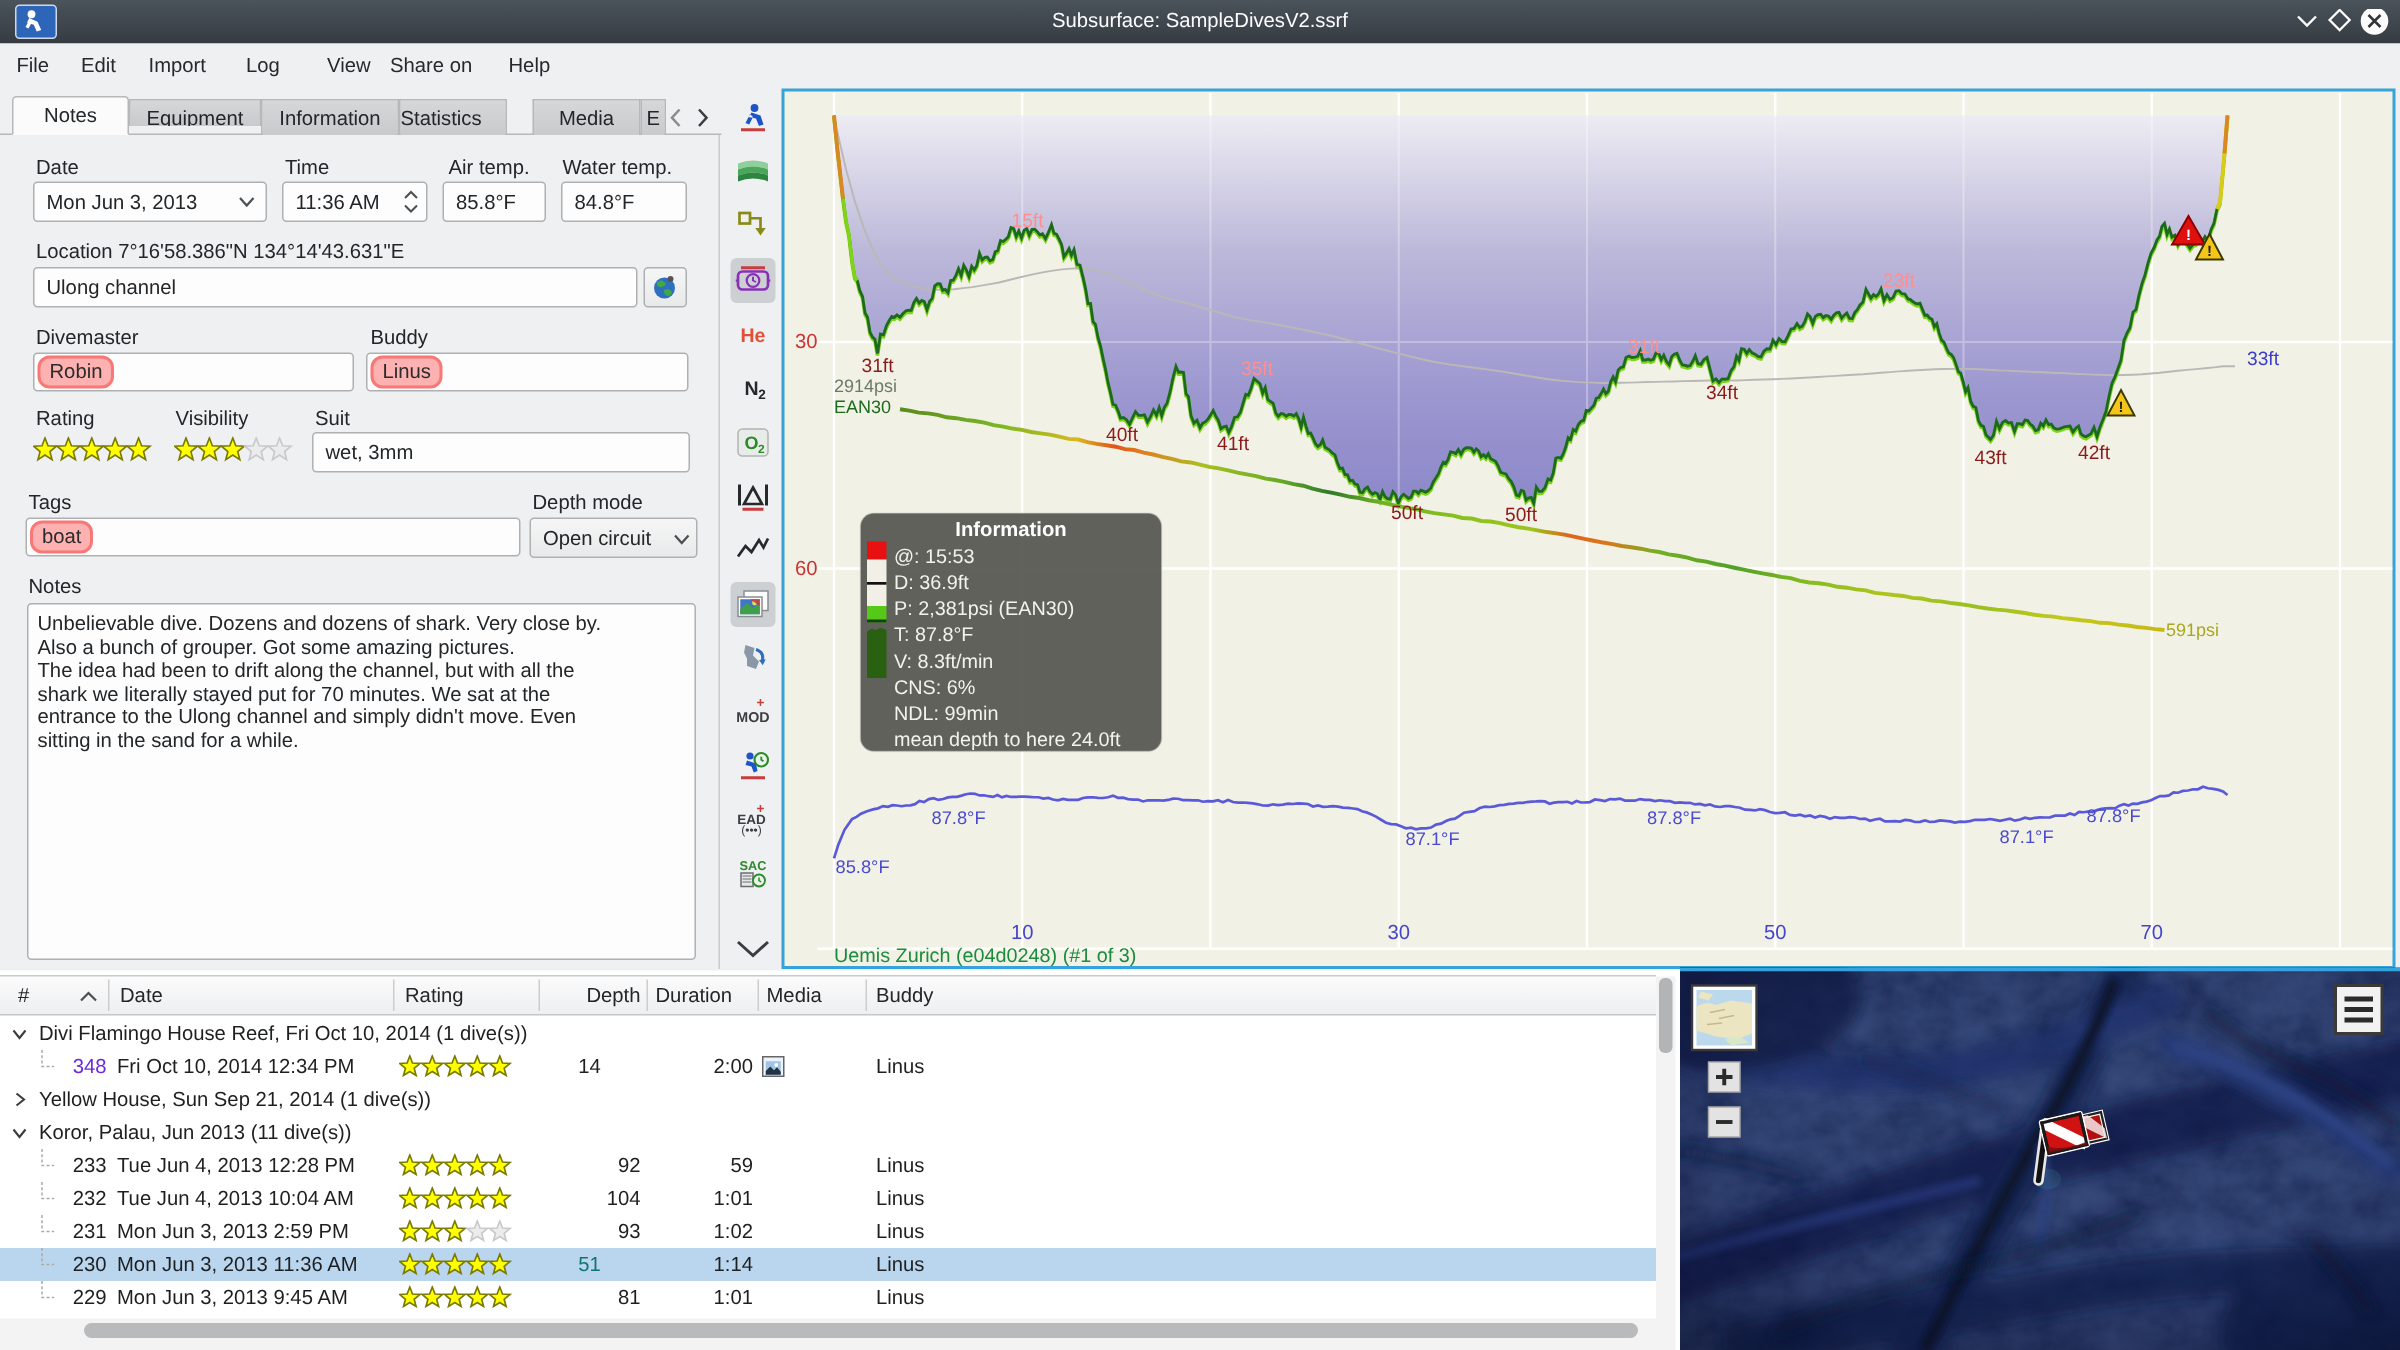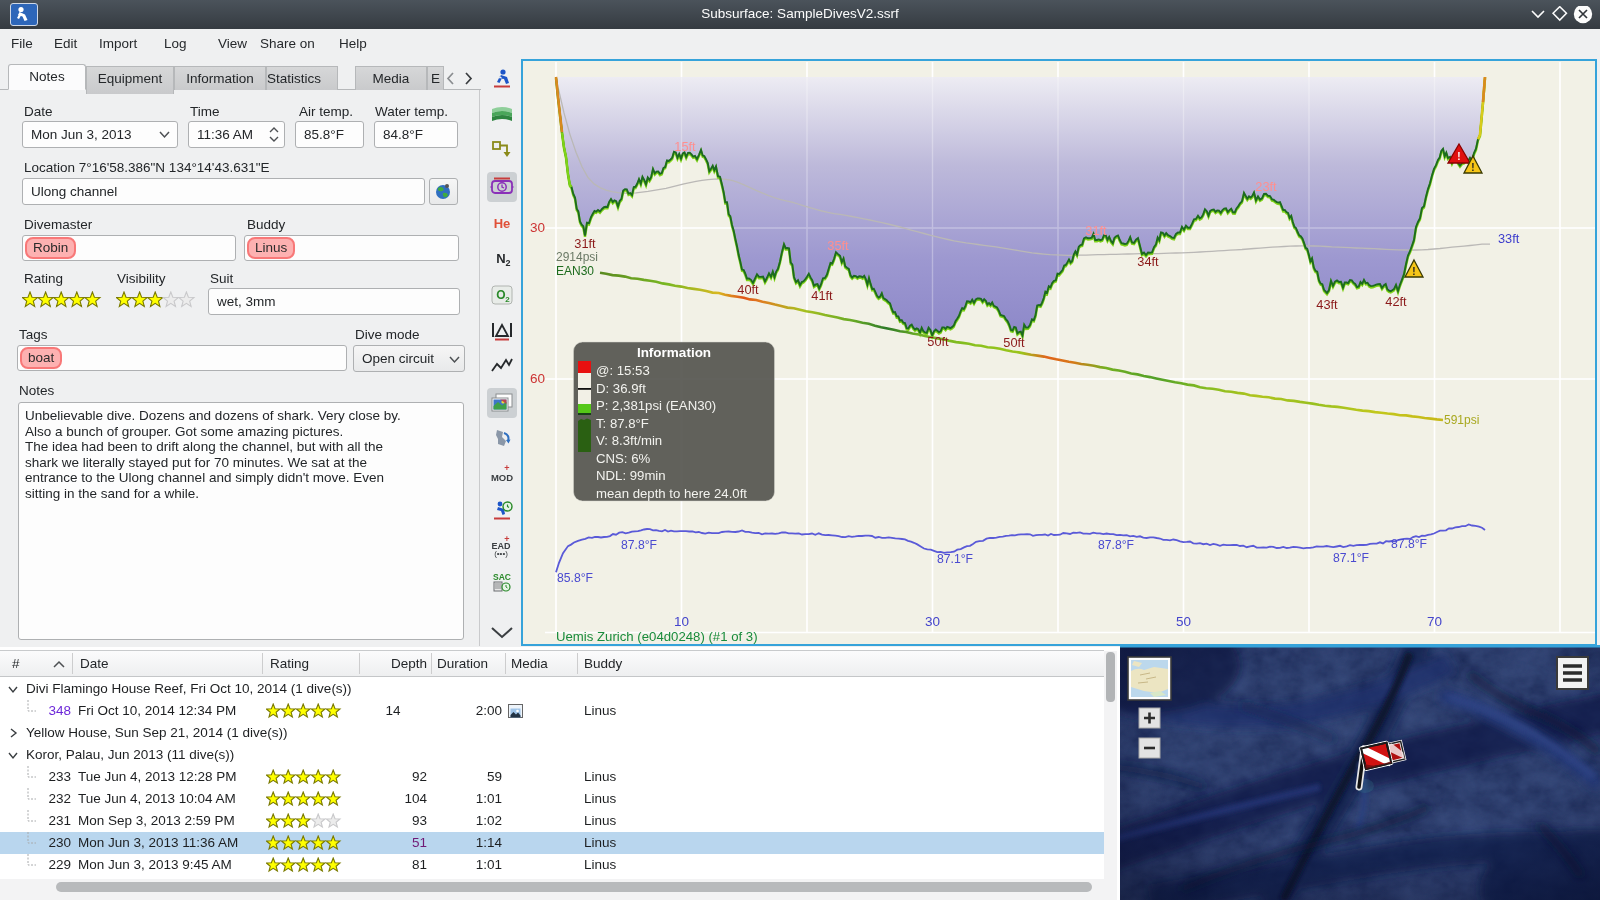--- a/index.html
+++ b/index.html
@@ -29,21 +29,21 @@
 <span class="abs" style="left:11px;top:7px;font-size:13.5px;color:#26292c">File</span>
 <span class="abs" style="left:54px;top:7px;font-size:13.5px;color:#26292c">Edit</span>
 <span class="abs" style="left:99px;top:7px;font-size:13.5px;color:#26292c">Import</span>
 <span class="abs" style="left:164px;top:7px;font-size:13.5px;color:#26292c">Log</span>
 <span class="abs" style="left:218px;top:7px;font-size:13.5px;color:#26292c">View</span>
 <span class="abs" style="left:260px;top:7px;font-size:13.5px;color:#26292c">Share on</span>
 <span class="abs" style="left:339px;top:7px;font-size:13.5px;color:#26292c">Help</span>
 </div>
 <div class="abs" style="left:0;top:60px;width:480px;height:586px;background:#eff0f1"></div>
 <div class="abs" style="left:0;top:89px;width:481px;height:1px;background:#b6b8ba"></div>
-<div class="abs" style="left:86px;top:66px;width:88px;height:28px;background:linear-gradient(#d6d7d8,#c9cacc);border:1px solid #b6b8ba;border-bottom:none;text-align:center;line-height:23px;font-size:13.5px;color:#232629;overflow:hidden">Equipment</div>
+<div class="abs" style="left:86px;top:66px;width:88px;height:18px;background:linear-gradient(#d6d7d8,#c9cacc);border:1px solid #b6b8ba;border-bottom:none;text-align:center;line-height:23px;font-size:13.5px;color:#232629;overflow:hidden">Equipment</div>
 <div class="abs" style="left:174px;top:66px;width:92px;height:24px;background:linear-gradient(#d6d7d8,#c9cacc);border:1px solid #b6b8ba;border-bottom:none;text-align:center;line-height:23px;font-size:13.5px;color:#232629;overflow:hidden">Information</div>
 <div class="abs" style="left:266px;top:66px;width:72px;height:24px;background:linear-gradient(#d6d7d8,#c9cacc);border:1px solid #b6b8ba;border-bottom:none;text-align:left;line-height:23px;font-size:13.5px;color:#232629;overflow:hidden">Statistics</div>
 <div class="abs" style="left:355px;top:66px;width:72px;height:24px;background:linear-gradient(#d6d7d8,#c9cacc);border:1px solid #b6b8ba;border-bottom:none;text-align:center;line-height:23px;font-size:13.5px;color:#232629;overflow:hidden">Media</div>
 <div class="abs" style="left:427px;top:66px;width:17px;height:24px;background:linear-gradient(#d6d7d8,#c9cacc);border:1px solid #b6b8ba;border-bottom:none;text-align:center;line-height:23px;font-size:13.5px;color:#232629;overflow:hidden">E</div>
 <div class="abs" style="left:8px;top:64px;width:78px;height:26px;background:#fbfbfc;border:1px solid #b6b8ba;border-bottom:1px solid #fbfbfc;border-radius:3px 3px 0 0;text-align:center;line-height:24px;font-size:13.5px;color:#232629">Notes</div>
 <svg class="abs" style="left:443px;top:70px" width="34" height="16">
     <path d="M10 3 L5 8.5 L10 14" fill="none" stroke="#8a8d90" stroke-width="1.7"></path>
     <path d="M23 3 L28 8.5 L23 14" fill="none" stroke="#3a3d40" stroke-width="1.7"></path>
   </svg>
 <div class="abs" style="left:479px;top:90px;width:1px;height:556px;background:#c9cacc"></div>
@@ -88,21 +88,21 @@
   </svg>
 <svg style="position:absolute;left:116px;top:291px" width="82" height="20">
     <path d="M8.0,1.0 L10.0,6.2 L15.6,6.5 L11.3,10.1 L12.7,15.5 L8.0,12.4 L3.3,15.5 L4.7,10.1 L0.4,6.5 L6.0,6.2 Z" fill="#ffff00" stroke="#7a7a00" stroke-width="1.1"></path>
     <path d="M23.6,1.0 L25.6,6.2 L31.2,6.5 L26.9,10.1 L28.3,15.5 L23.6,12.4 L18.9,15.5 L20.3,10.1 L16.0,6.5 L21.6,6.2 Z" fill="#ffff00" stroke="#7a7a00" stroke-width="1.1"></path>
     <path d="M39.2,1.0 L41.2,6.2 L46.8,6.5 L42.5,10.1 L43.9,15.5 L39.2,12.4 L34.5,15.5 L35.9,10.1 L31.6,6.5 L37.2,6.2 Z" fill="#ffff00" stroke="#7a7a00" stroke-width="1.1"></path>
     <path d="M54.8,1.0 L56.8,6.2 L62.4,6.5 L58.1,10.1 L59.5,15.5 L54.8,12.4 L50.1,15.5 L51.5,10.1 L47.2,6.5 L52.8,6.2 Z" fill="#ececec" stroke="#c9c9cb" stroke-width="1.1"></path>
     <path d="M70.4,1.0 L72.4,6.2 L78.0,6.5 L73.7,10.1 L75.1,15.5 L70.4,12.4 L65.7,15.5 L67.1,10.1 L62.8,6.5 L68.4,6.2 Z" fill="#ececec" stroke="#c9c9cb" stroke-width="1.1"></path>
   </svg>
 <div class="inp" style="left:208px;top:288px;width:252px;height:27px;line-height:25px;padding-left:8px">wet, 3mm</div>
 <span class="lbl" style="left:19px;top:327px">Tags</span>
-<span class="lbl" style="left:355px;top:327px">Dive mode</span>
+<span class="lbl" style="left:355px;top:327px">Depth mode</span>
 <div class="inp" style="left:17px;top:345px;width:330px;height:26px"></div>
 <span class="pill" style="left:20px;top:347px">boat</span>
 <div class="abs" style="left:353px;top:345px;width:112px;height:27px;background:linear-gradient(#f6f6f6,#e8e9ea);border:1px solid #aeb0b2;border-radius:3px;font-size:13.5px;color:#232629;line-height:25px;padding-left:8px">Open circuit</div>
 <svg class="abs" style="left:448px;top:355px" width="14" height="10">
     <polyline points="2,2 6.5,7 11,2" fill="none" stroke="#4d5053" stroke-width="1.5"></polyline>
   </svg>
 <span class="lbl" style="left:19px;top:383px">Notes</span>
 <div class="inp" style="left:18px;top:402px;width:446px;height:238px;padding:5px 6px;line-height:15.6px;font-size:13.5px">Unbelievable dive. Dozens and dozens of shark. Very close by.<br>Also a bunch of grouper. Got some amazing pictures.<br>The idea had been to drift along the channel, but with all the<br>shark we literally stayed put for 70 minutes. We sat at the<br>entrance to the Ulong channel and simply didn't move. Even<br>sitting in the sand for a while.</div>
 <svg class="abs" style="left:490px;top:67px" width="24" height="24">
     <circle cx="13" cy="5" r="2.6" fill="#1d55c8"></circle>
@@ -370,21 +370,21 @@
     <path d="M67.2,1.0 L69.0,5.7 L74.0,6.0 L70.1,9.2 L71.4,14.0 L67.2,11.3 L63.0,14.0 L64.3,9.2 L60.4,6.0 L65.4,5.7 Z" fill="#ffff00" stroke="#7a7a00" stroke-width="1.1"></path>
   </svg>
 <span class="abs" style="left:359px;top:791px;width:68px;text-align:right;font-size:13.5px;color:#1d1f21">104</span>
 <span class="abs" style="left:431px;top:791px;width:71px;text-align:right;font-size:13.5px;color:#1d1f21">1:01</span>
 <span class="abs" style="left:584px;top:791px;font-size:13.5px;color:#1d1f21">Linus</span>
 <div class="abs" style="left:0;top:810px;width:1104px;height:22px;background:#fff"></div>
 <svg class="abs" style="left:18px;top:810px" width="20" height="22">
     <path d="M10,0 L10,11 L18,11" fill="none" stroke="#a8aaac" stroke-width="1" stroke-dasharray="2,1.5"></path>
   </svg>
 <span class="abs" style="left:30px;top:813px;width:41px;text-align:right;font-size:13.5px;color:#1d1f21">231</span>
-<span class="abs" style="left:78px;top:813px;font-size:13.5px;color:#1d1f21">Mon Sep 3, 2013 2:59 PM</span>
+<span class="abs" style="left:78px;top:813px;font-size:13.5px;color:#1d1f21">Mon Jun 3, 2013 2:59 PM</span>
 <svg style="position:absolute;left:266px;top:813px" width="79" height="18">
     <path d="M7.2,1.0 L9.0,5.7 L14.0,6.0 L10.1,9.2 L11.4,14.0 L7.2,11.3 L3.0,14.0 L4.3,9.2 L0.4,6.0 L5.4,5.7 Z" fill="#ffff00" stroke="#7a7a00" stroke-width="1.1"></path>
     <path d="M22.2,1.0 L24.0,5.7 L29.0,6.0 L25.1,9.2 L26.4,14.0 L22.2,11.3 L18.0,14.0 L19.3,9.2 L15.4,6.0 L20.4,5.7 Z" fill="#ffff00" stroke="#7a7a00" stroke-width="1.1"></path>
     <path d="M37.2,1.0 L39.0,5.7 L44.0,6.0 L40.1,9.2 L41.4,14.0 L37.2,11.3 L33.0,14.0 L34.3,9.2 L30.4,6.0 L35.4,5.7 Z" fill="#ffff00" stroke="#7a7a00" stroke-width="1.1"></path>
     <path d="M52.2,1.0 L54.0,5.7 L59.0,6.0 L55.1,9.2 L56.4,14.0 L52.2,11.3 L48.0,14.0 L49.3,9.2 L45.4,6.0 L50.4,5.7 Z" fill="#ececec" stroke="#c9c9cb" stroke-width="1.1"></path>
     <path d="M67.2,1.0 L69.0,5.7 L74.0,6.0 L70.1,9.2 L71.4,14.0 L67.2,11.3 L63.0,14.0 L64.3,9.2 L60.4,6.0 L65.4,5.7 Z" fill="#ececec" stroke="#c9c9cb" stroke-width="1.1"></path>
   </svg>
 <span class="abs" style="left:359px;top:813px;width:68px;text-align:right;font-size:13.5px;color:#1d1f21">93</span>
 <span class="abs" style="left:431px;top:813px;width:71px;text-align:right;font-size:13.5px;color:#1d1f21">1:02</span>
 <span class="abs" style="left:584px;top:813px;font-size:13.5px;color:#1d1f21">Linus</span>
@@ -394,21 +394,21 @@
   </svg>
 <span class="abs" style="left:30px;top:835px;width:41px;text-align:right;font-size:13.5px;color:#1d1f21">230</span>
 <span class="abs" style="left:78px;top:835px;font-size:13.5px;color:#1d1f21">Mon Jun 3, 2013 11:36 AM</span>
 <svg style="position:absolute;left:266px;top:835px" width="79" height="18">
     <path d="M7.2,1.0 L9.0,5.7 L14.0,6.0 L10.1,9.2 L11.4,14.0 L7.2,11.3 L3.0,14.0 L4.3,9.2 L0.4,6.0 L5.4,5.7 Z" fill="#ffff00" stroke="#7a7a00" stroke-width="1.1"></path>
     <path d="M22.2,1.0 L24.0,5.7 L29.0,6.0 L25.1,9.2 L26.4,14.0 L22.2,11.3 L18.0,14.0 L19.3,9.2 L15.4,6.0 L20.4,5.7 Z" fill="#ffff00" stroke="#7a7a00" stroke-width="1.1"></path>
     <path d="M37.2,1.0 L39.0,5.7 L44.0,6.0 L40.1,9.2 L41.4,14.0 L37.2,11.3 L33.0,14.0 L34.3,9.2 L30.4,6.0 L35.4,5.7 Z" fill="#ffff00" stroke="#7a7a00" stroke-width="1.1"></path>
     <path d="M52.2,1.0 L54.0,5.7 L59.0,6.0 L55.1,9.2 L56.4,14.0 L52.2,11.3 L48.0,14.0 L49.3,9.2 L45.4,6.0 L50.4,5.7 Z" fill="#ffff00" stroke="#7a7a00" stroke-width="1.1"></path>
     <path d="M67.2,1.0 L69.0,5.7 L74.0,6.0 L70.1,9.2 L71.4,14.0 L67.2,11.3 L63.0,14.0 L64.3,9.2 L60.4,6.0 L65.4,5.7 Z" fill="#ffff00" stroke="#7a7a00" stroke-width="1.1"></path>
   </svg>
-<span class="abs" style="left:359px;top:835px;width:68px;text-align:right;font-size:13.5px;color:#701a75">51</span>
+<span class="abs" style="left:359px;top:835px;width:68px;text-align:center;font-size:13.5px;color:#0f766e">51</span>
 <span class="abs" style="left:431px;top:835px;width:71px;text-align:right;font-size:13.5px;color:#1d1f21">1:14</span>
 <span class="abs" style="left:584px;top:835px;font-size:13.5px;color:#1d1f21">Linus</span>
 <div class="abs" style="left:0;top:854px;width:1104px;height:22px;background:#fff"></div>
 <svg class="abs" style="left:18px;top:854px" width="20" height="22">
     <path d="M10,0 L10,11 L18,11" fill="none" stroke="#a8aaac" stroke-width="1" stroke-dasharray="2,1.5"></path>
   </svg>
 <span class="abs" style="left:30px;top:857px;width:41px;text-align:right;font-size:13.5px;color:#1d1f21">229</span>
 <span class="abs" style="left:78px;top:857px;font-size:13.5px;color:#1d1f21">Mon Jun 3, 2013 9:45 AM</span>
 <svg style="position:absolute;left:266px;top:857px" width="79" height="18">
     <path d="M7.2,1.0 L9.0,5.7 L14.0,6.0 L10.1,9.2 L11.4,14.0 L7.2,11.3 L3.0,14.0 L4.3,9.2 L0.4,6.0 L5.4,5.7 Z" fill="#ffff00" stroke="#7a7a00" stroke-width="1.1"></path>

